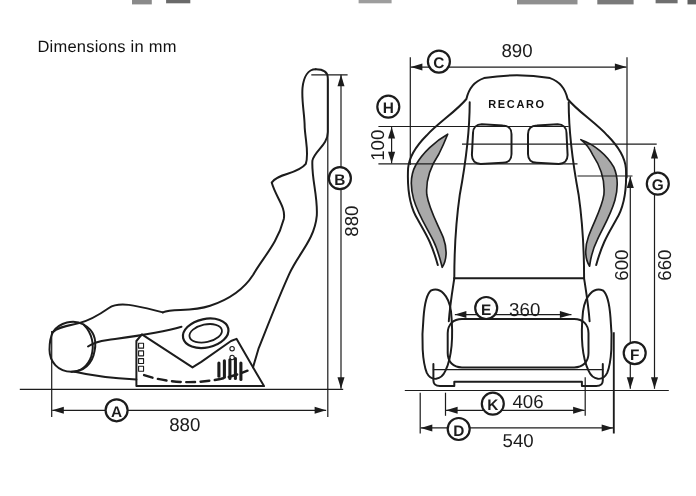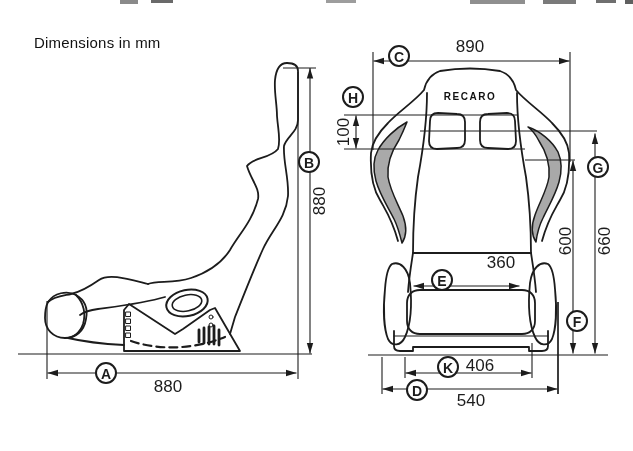--- a/index.html
+++ b/index.html
@@ -163,18 +163,18 @@
   <div class="dimcircle" style="left:442px;top:280px;">E</div>
   <div class="dimcircle" style="left:577px;top:321px;">F</div>
   <div class="dimcircle" style="left:598px;top:167px;">G</div>
   <div class="dimcircle" style="left:353px;top:97px;">H</div>
   <div class="dimcircle" style="left:448px;top:367px;">K</div>
 
   <div class="dimval" style="left:168px;top:387px;">880</div>
   <div class="dimval rot" style="left:320px;top:201px;">880</div>
   <div class="dimval" style="left:470px;top:47px;">890</div>
   <div class="dimval" style="left:471px;top:401px;">540</div>
-  <div class="dimval" style="left:477px;top:263px;margin-left:24px;">360</div>
+  <div class="dimval" style="left:477px;top:282px;">360</div>
   <div class="dimval rot" style="left:566px;top:241px;">600</div>
   <div class="dimval rot" style="left:605px;top:241px;">660</div>
   <div class="dimval rot" style="left:344px;top:132px;">100</div>
   <div class="dimval" style="left:480px;top:366px;">406</div>
 </div>
 
 </body></html>

